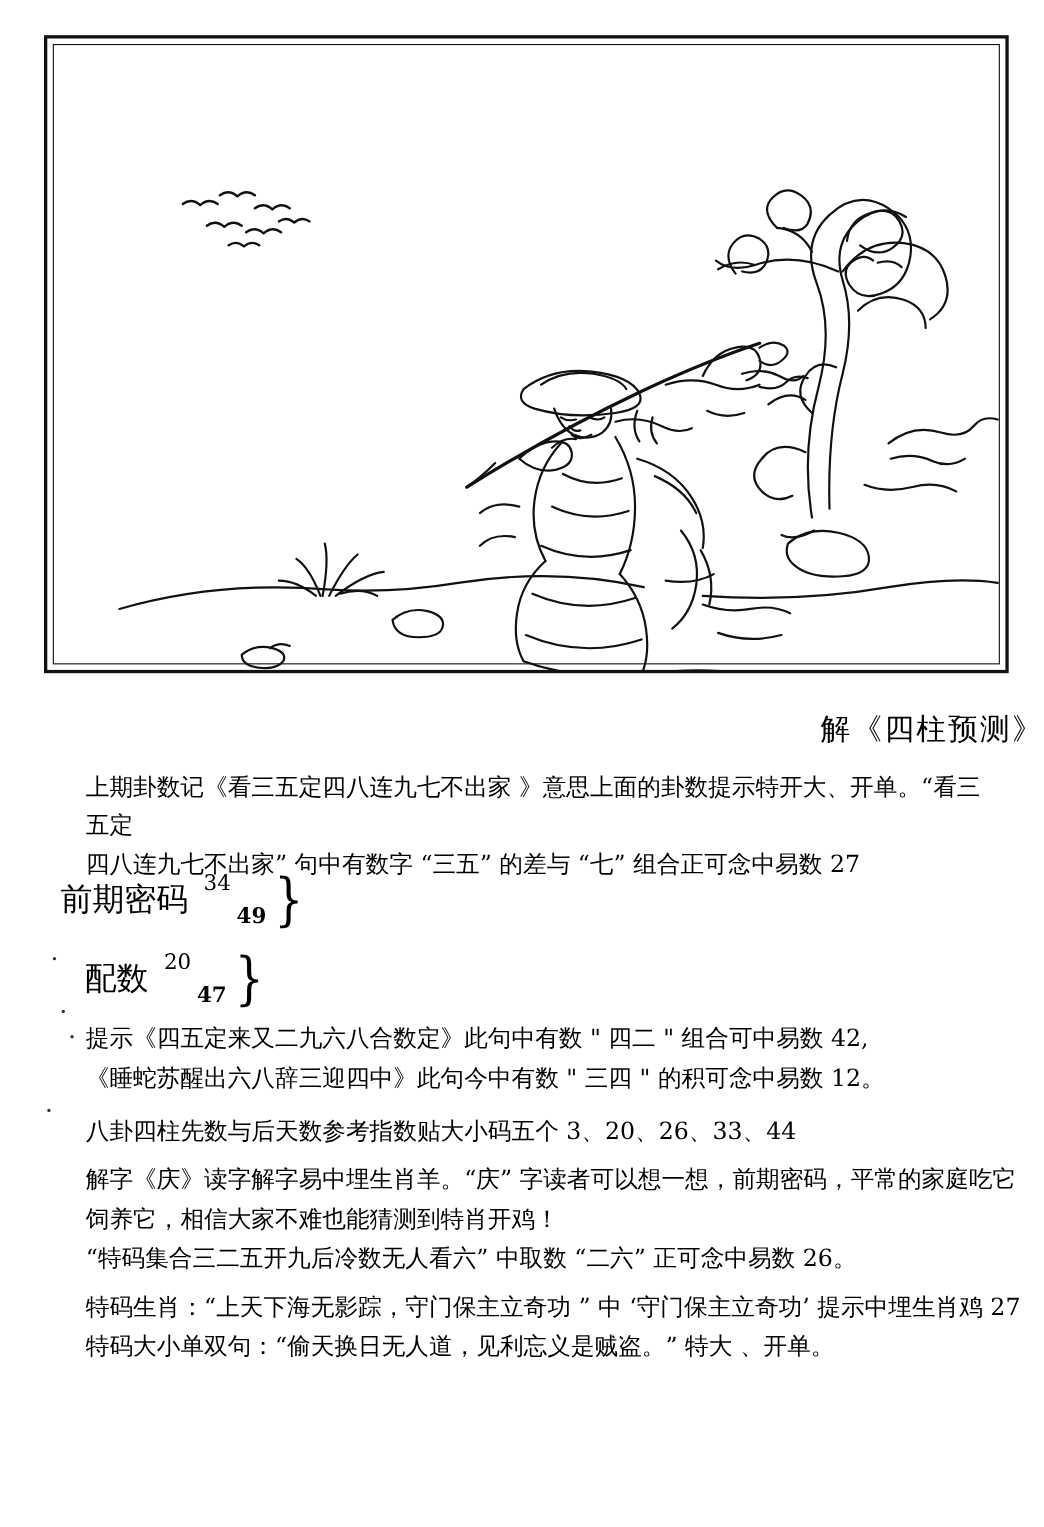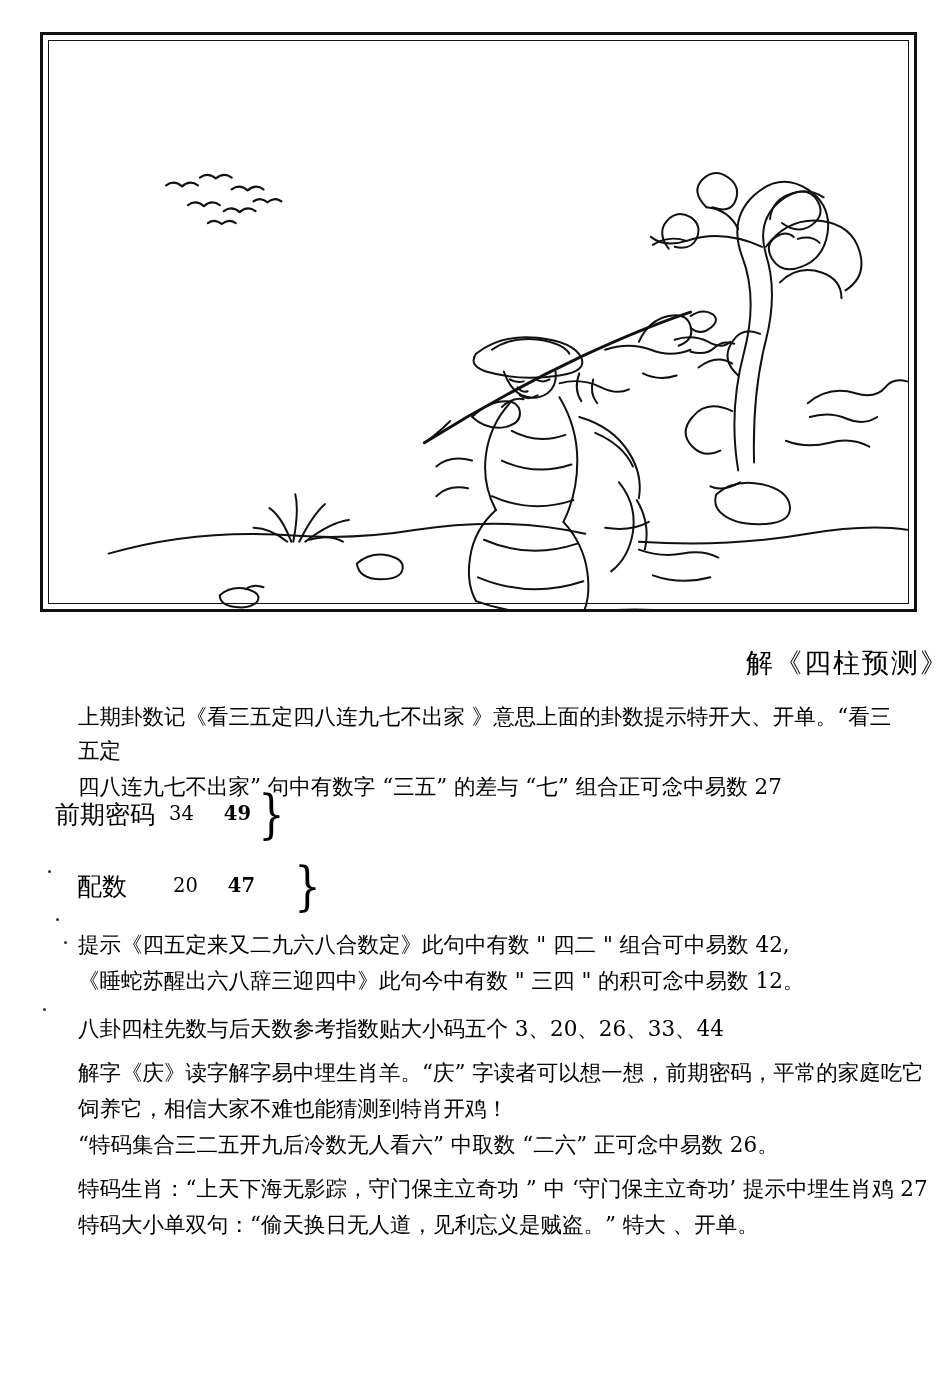--- a/index.html
+++ b/index.html
@@ -81,41 +81,40 @@
     width: 400px;
     height: 145px;
     font-size: 21.5px;
   }
   .code-group {
     position: absolute;
     display: flex;
     align-items: center;
   }
   .code-label {
-    font-size: 25px;
+    font-size: 29px;
     margin-right: 14px;
     white-space: nowrap;
   }
   .code-nums {
     display: flex;
-    flex-direction: row;
+    flex-direction: column;
     font-size: 20px;
     line-height: 30px;
-    align-items: flex-end;
   }
   .code-nums span:nth-child(2) { margin-left: 30px; font-weight: bold; }
   .brace {
     font-size: 52px;
     line-height: 52px;
     margin-left: 4px;
     font-family: "DejaVu Serif", "Liberation Serif", serif;
     transform: scaleX(0.8);
   }
   .grp-a { left: 0px; top: 0px; }
-  .grp-b { left: 22px; top: 72px; gap: 32px; }
+  .grp-b { left: 22px; top: 72px; }
 
   .speck {
     position: absolute;
     width: 3px; height: 3px;
     background: #333;
     border-radius: 50%;
   }
   .sp1 { left: 48px; top: 870px; }
   .sp2 { left: 56px; top: 918px; }
   .sp3 { left: 64px; top: 941px; }

